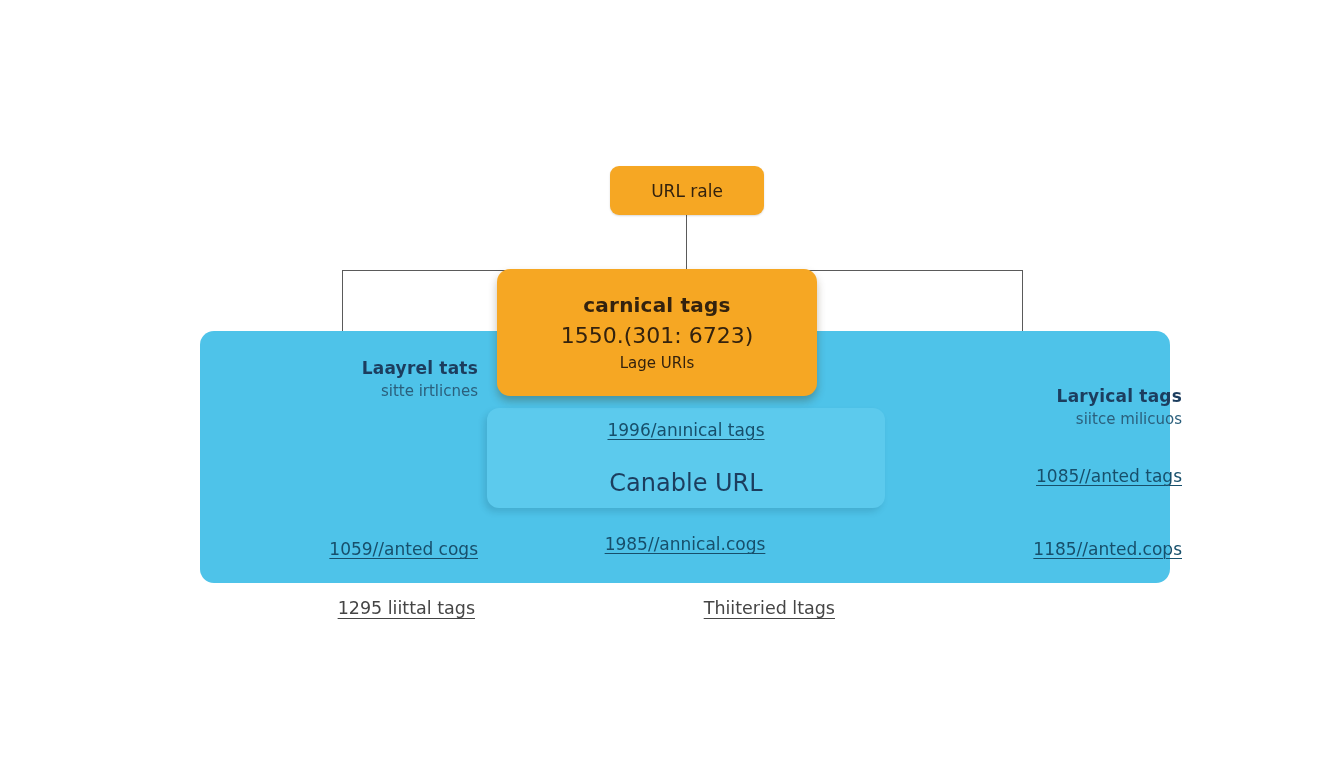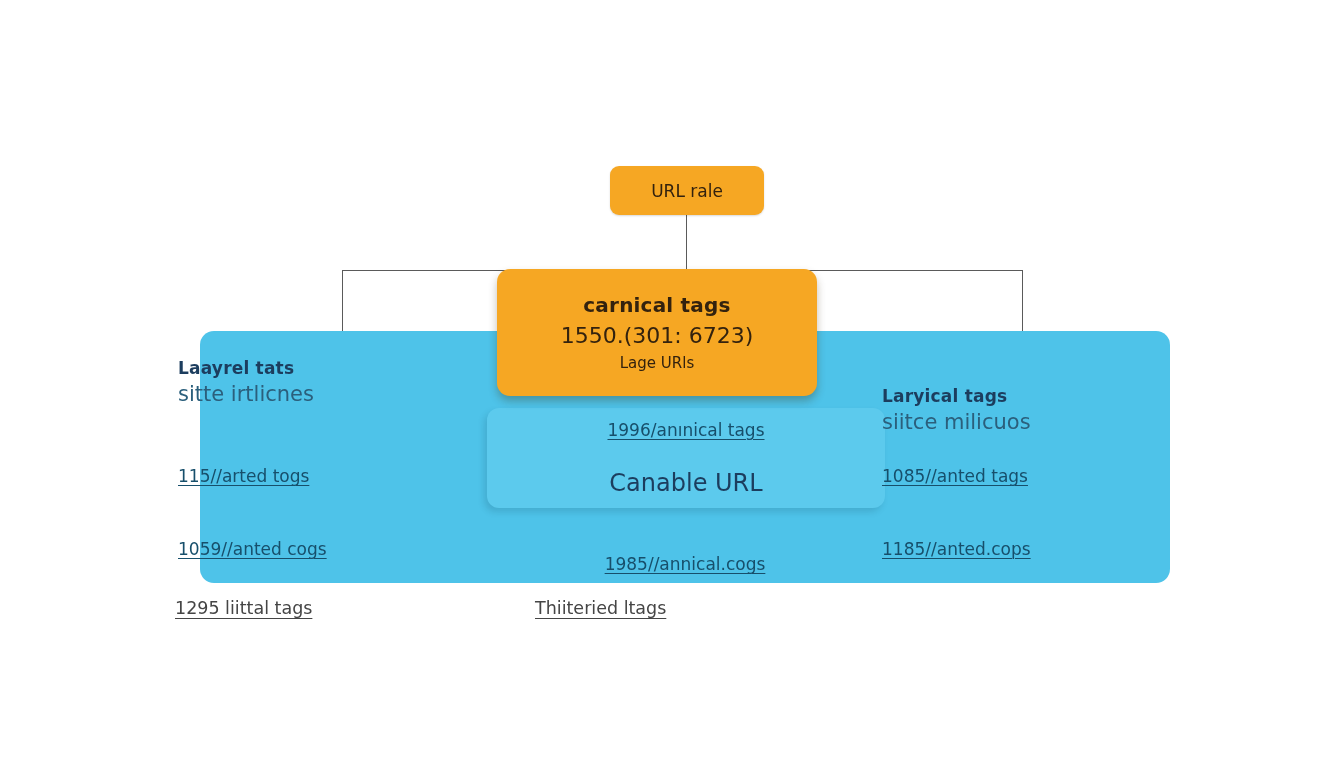--- a/index.html
+++ b/index.html
@@ -58,29 +58,29 @@
     box-shadow: -3px 4px 6px rgba(20,70,95,0.18);
     display: flex;
     flex-direction: column;
     align-items: center;
     justify-content: center;
     gap: 29px;
     z-index: 2;
     text-align: center;
   }
 
-  .col-block { width: 300px; text-align: left; z-index: 2; }
+  .col-block { width: 300px; text-align: right; z-index: 2; }
   .col-title {
     font-size: 17px;
     font-weight: 700;
     color: var(--heading, #1c3d5e);
     letter-spacing: 0.2px;
   }
   .col-subtitle {
-    font-size: 21px;
+    font-size: 15px;
     font-weight: 400;
     color: var(--subheading, #2b5f7c);
     margin-top: 4px;
   }
   .blue-link {
     display: inline-block;
     font-size: 17px;
     color: var(--link, #174f6b);
     text-decoration: underline;
     text-underline-offset: 3px;
@@ -90,21 +90,21 @@
   .panel-label { font-size: 24px; color: var(--heading, #1c3d5e); }
   .footer-link {
     display: inline-block;
     font-size: 17.5px;
     color: var(--footer-link, #454545);
     text-decoration: underline;
     text-underline-offset: 4px;
     text-decoration-thickness: 1.2px;
     cursor: pointer;
   }
-  .center-text { text-align: center; margin-top: 20px; }
+  .center-text { text-align: center; }
 </style>
 </head>
 <body>
 
 <div class="stage">
 
   <div class="abs line v" style="left:686px; top:214px; height:57px;"></div>
   <div class="abs line h" style="left:342px; top:270px; width:680px;"></div>
   <div class="abs line v" style="left:342px; top:270px; height:62px;"></div>
   <div class="abs line v" style="left:1022px; top:270px; height:62px;"></div>
@@ -123,23 +123,20 @@
 
   <div class="abs inner-panel">
     <span class="blue-link">1996/anınical tags</span>
     <span class="panel-label">Canable URL</span>
   </div>
 
   <div class="abs col-block" style="left:178px; top:358px;">
     <div class="col-title">Laayrel tats</div>
     <div class="col-subtitle">sitte irtlicnes</div>
   </div>
-  <div class="abs col-block" style="left:178px; top:466px;">
-    <span class="blue-link">115//arted togs</span>
-  </div>
   <div class="abs col-block" style="left:178px; top:539px;">
     <span class="blue-link">1059//anted cogs</span>
   </div>
 
   <div class="abs col-block" style="left:882px; top:358px;margin-top:28px;">
     <div class="col-title">Laryical tags</div>
     <div class="col-subtitle">siitce milicuos</div>
   </div>
   <div class="abs col-block" style="left:882px; top:466px;">
     <span class="blue-link">1085//anted tags</span>

